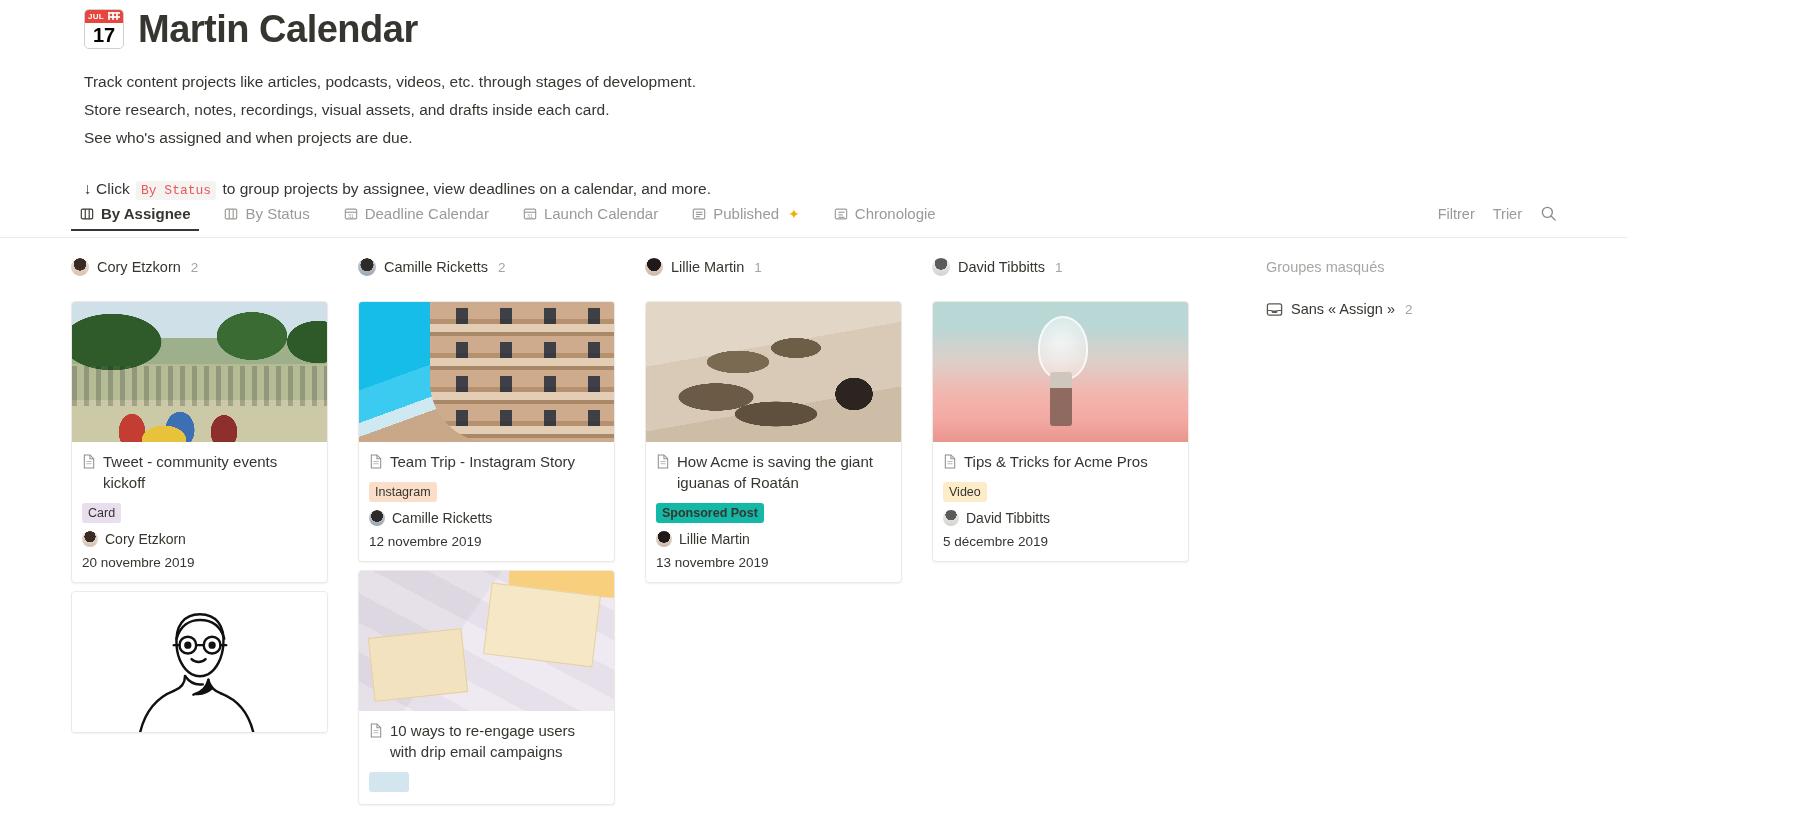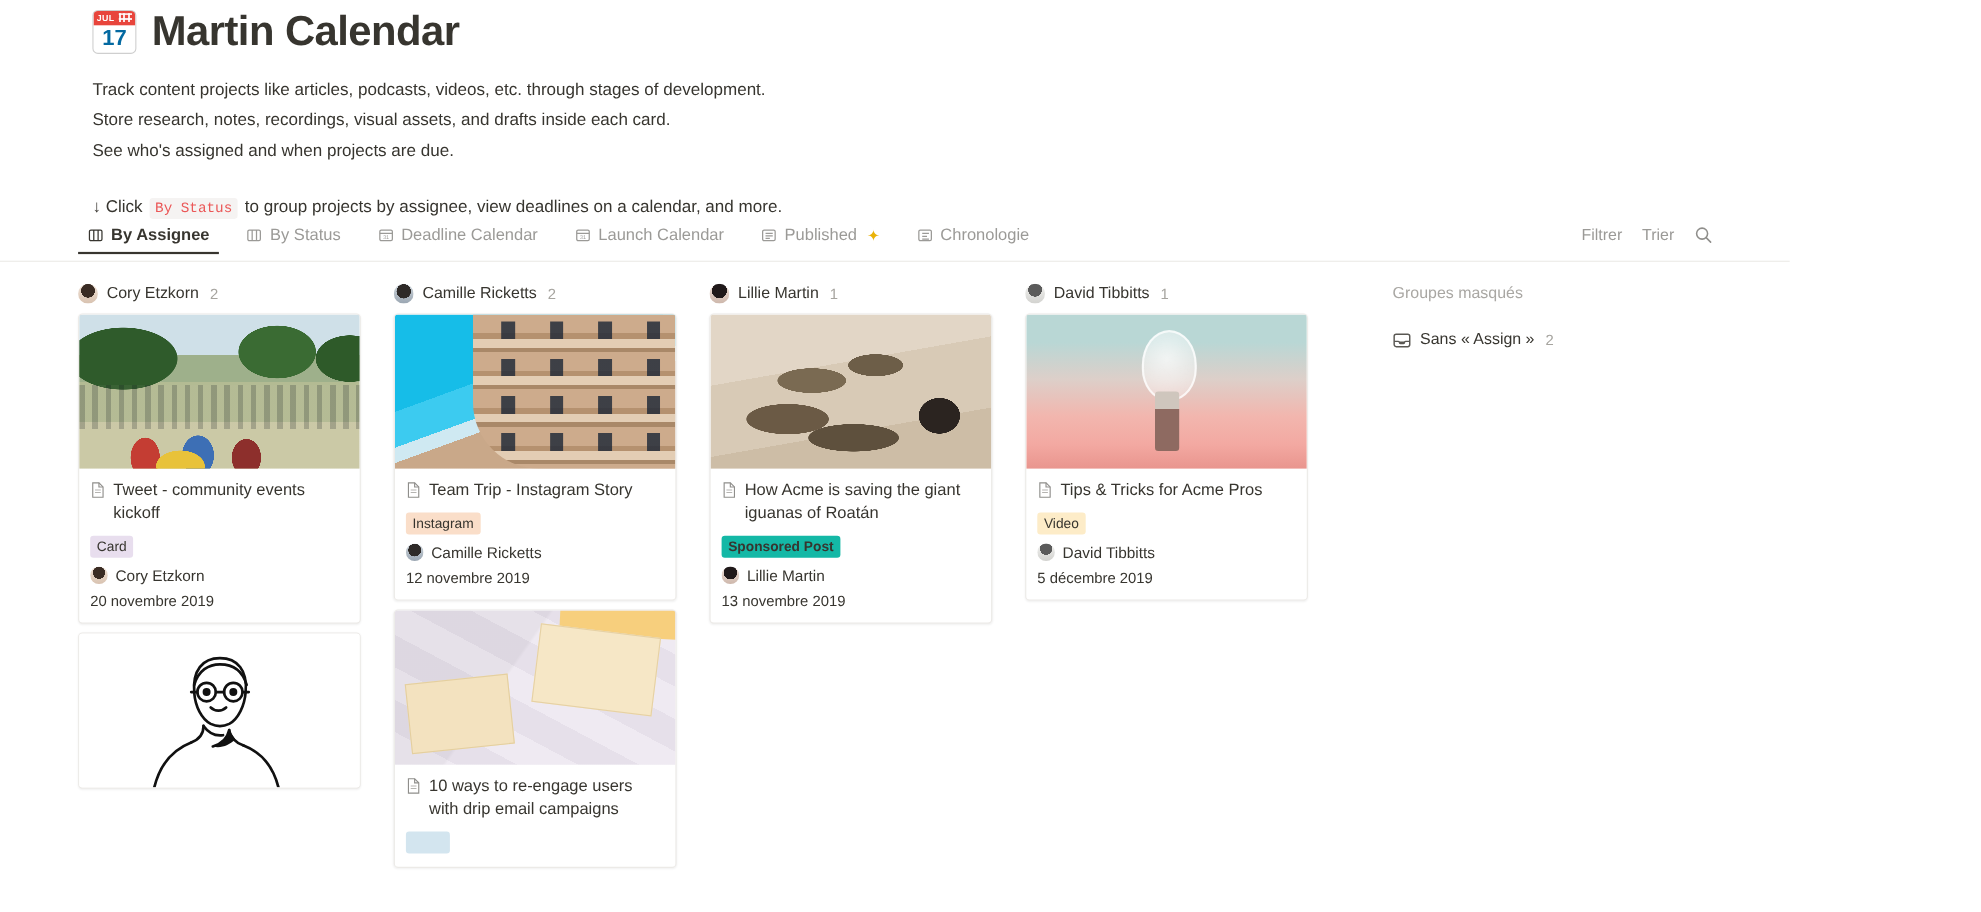--- a/index.html
+++ b/index.html
@@ -31,21 +31,21 @@
     font-family: "Liberation Sans", sans-serif;
   }
   .cal-emoji .cal-dots {
     position: absolute; top: 2px; right: 3px; width: 12px; height: 8px;
     background:
       repeating-linear-gradient(to right, rgba(255,255,255,.85) 0 2px, transparent 2px 4px),
       repeating-linear-gradient(to bottom, rgba(255,255,255,.85) 0 2px, transparent 2px 4px);
   }
   .cal-emoji .cal-day {
     position: absolute; top: 12px; left: 0; right: 0; text-align: center;
-    font-size: 20px; line-height: 27px; font-weight: 700; color: #0369a1;
+    font-size: 20px; line-height: 27px; font-weight: 700; color: #000000;
   }
   h1.page-title {
     margin: 0; font-size: 38px; line-height: 46px; font-weight: 700;
     letter-spacing: -0.5px; color: #37352f;
   }
 
   .desc { margin-top: 16px; }
   .desc p {
     margin: 0 0 1px 0; font-size: 15.5px; line-height: 27px; color: #37352f;
   }
@@ -105,21 +105,21 @@
   }
   .av-cory   { background: radial-gradient(circle at 50% 35%, #3a2c24 0 42%, transparent 43%), linear-gradient(#f0e2d6,#d8c2b0); }
   .av-camille{ background: radial-gradient(circle at 50% 38%, #2e2a28 0 45%, transparent 46%), linear-gradient(#cfd6dc,#9aa6b2); }
   .av-lillie { background: radial-gradient(circle at 50% 35%, #20191a 0 46%, transparent 47%), linear-gradient(#efe0d8,#cdb7ab); }
   .av-david  { background: radial-gradient(circle at 50% 30%, #5b5b5b 0 40%, transparent 41%), linear-gradient(#f2f2f0,#d2d2cf); }
   .av-small { width: 16px; height: 16px; flex: 0 0 16px; }
 
   .tray-icon { width: 17px; height: 17px; flex: 0 0 17px; display: inline-flex; color: #5a5853; }
 
   
-  .cards { margin-top: 4px; }
+  .cards { margin-top: 20px; }
   .card {
     background: #ffffff;
     border: 1px solid #eceae7;
     border-radius: 4px;
     box-shadow: 0 1px 2px rgba(15,15,15,.06);
     overflow: hidden;
     margin-bottom: 8px;
   }
   .card-img { height: 140px; width: 100%; position: relative; overflow: hidden; }
   .card-body { padding: 9px 10px 12px 10px; }

